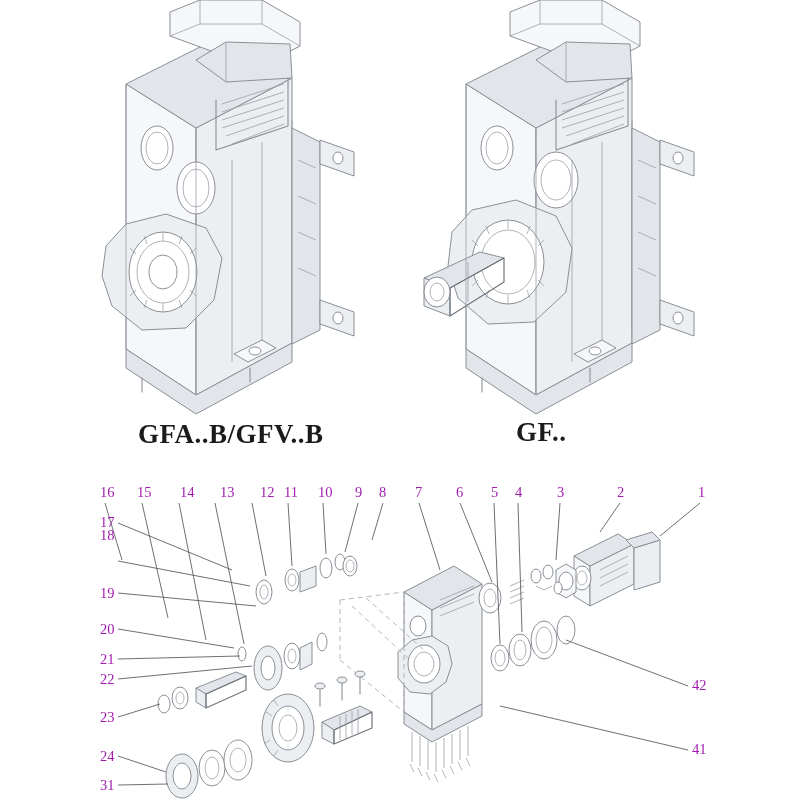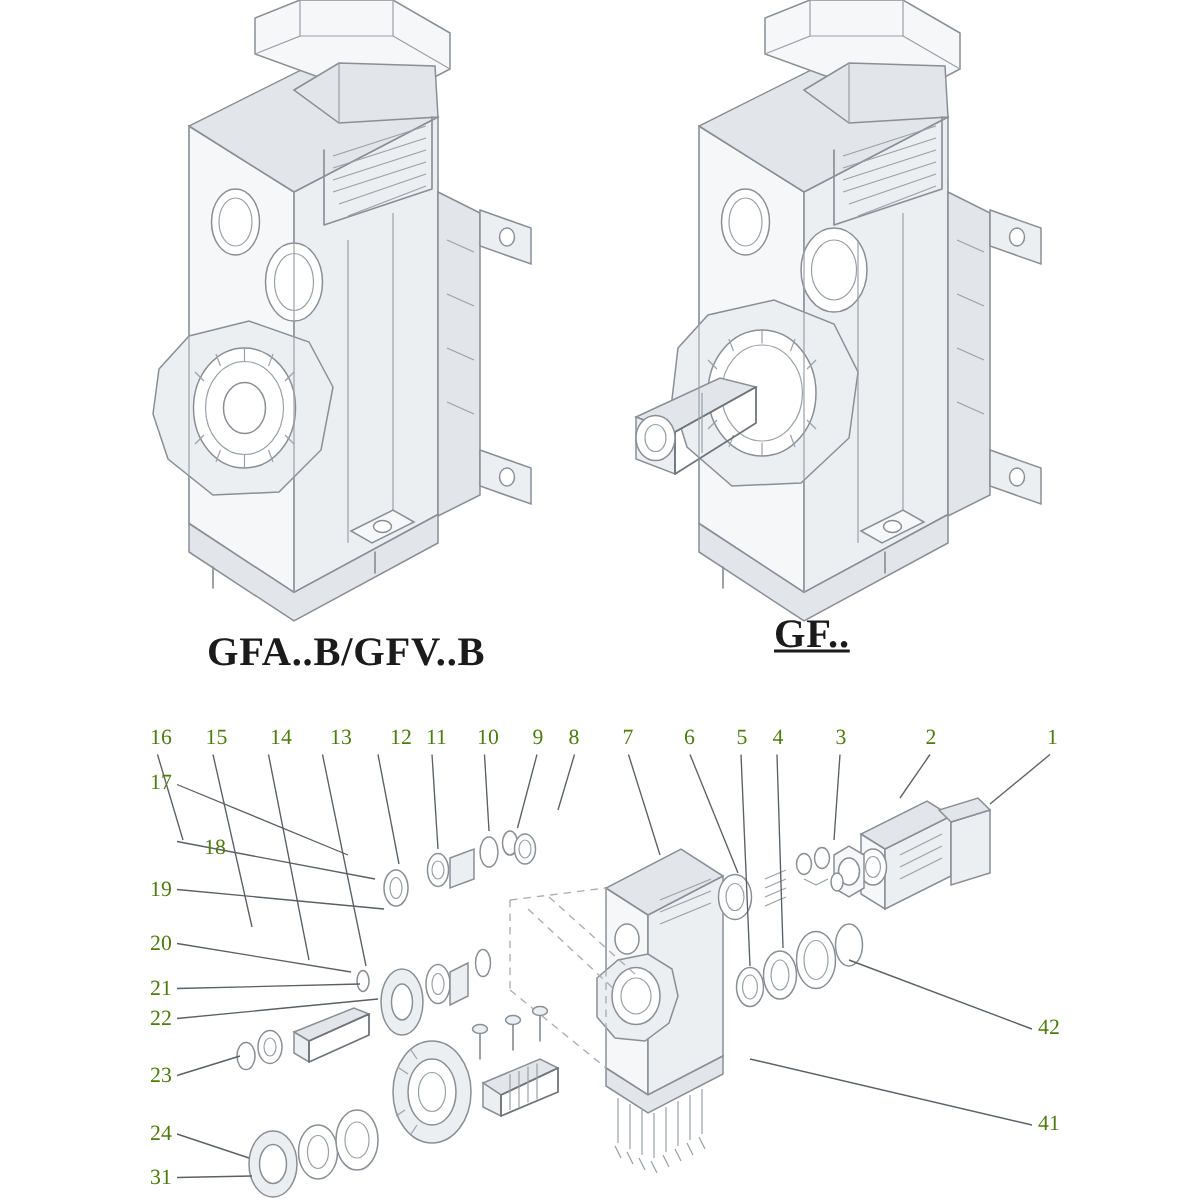--- a/index.html
+++ b/index.html
@@ -32,21 +32,21 @@
     font-family: "Liberation Serif", serif;
     font-weight: bold;
     color: #1b1b1b;
     font-size: 27px;
     letter-spacing: 0.5px;
     white-space: nowrap;
   }
   .callout-num {
     position: absolute;
     font-family: "Liberation Serif", serif;
-    color: #4d7c0f;
+    color: #a21caf;
     font-size: 14.5px;
     line-height: 1;
     white-space: nowrap;
   }
 </style>
 </head>
 <body>
 
 <div id="stage">
 
@@ -408,41 +408,41 @@
       <g class="lnt">
         <path d="M536 586 L544 590"></path>
         <path d="M544 590 L552 586"></path>
       </g>
 
       </g>
     </g>
   </svg>
 
   <div class="model-caption" style="left:138px; top:419px;">GFA..B/GFV..B</div>
-  <div class="model-caption" style="left:516px; top:407px;text-decoration:underline;">GF..</div>
+  <div class="model-caption" style="left:516px; top:417px;">GF..</div>
 
   <div class="callout-num" style="left:100px; top:485px;">16</div>
   <div class="callout-num" style="left:137px; top:485px;">15</div>
   <div class="callout-num" style="left:180px; top:485px;">14</div>
   <div class="callout-num" style="left:210px; top:485px;margin-left:10px;">13</div>
   <div class="callout-num" style="left:260px; top:485px;">12</div>
   <div class="callout-num" style="left:284px; top:485px;">11</div>
   <div class="callout-num" style="left:318px; top:485px;">10</div>
   <div class="callout-num" style="left:355px; top:485px;">9</div>
   <div class="callout-num" style="left:379px; top:485px;">8</div>
   <div class="callout-num" style="left:415px; top:485px;">7</div>
   <div class="callout-num" style="left:456px; top:485px;">6</div>
   <div class="callout-num" style="left:491px; top:485px;">5</div>
   <div class="callout-num" style="left:515px; top:485px;">4</div>
   <div class="callout-num" style="left:557px; top:485px;">3</div>
   <div class="callout-num" style="left:617px; top:485px;">2</div>
   <div class="callout-num" style="left:698px; top:485px;">1</div>
 
   <div class="callout-num" style="left:100px; top:515px;">17</div>
-  <div class="callout-num" style="left:100px; top:558px;margin-left:36px;">18</div>
+  <div class="callout-num" style="left:100px; top:528px;">18</div>
   <div class="callout-num" style="left:100px; top:586px;text-align:center;">19</div>
   <div class="callout-num" style="left:100px; top:622px;">20</div>
   <div class="callout-num" style="left:100px; top:652px;">21</div>
   <div class="callout-num" style="left:100px; top:672px;">22</div>
   <div class="callout-num" style="left:100px; top:710px;">23</div>
   <div class="callout-num" style="left:100px; top:749px;">24</div>
   <div class="callout-num" style="left:100px; top:778px;">31</div>
 
   <div class="callout-num" style="left:692px; top:678px;">42</div>
   <div class="callout-num" style="left:692px; top:742px;">41</div>

